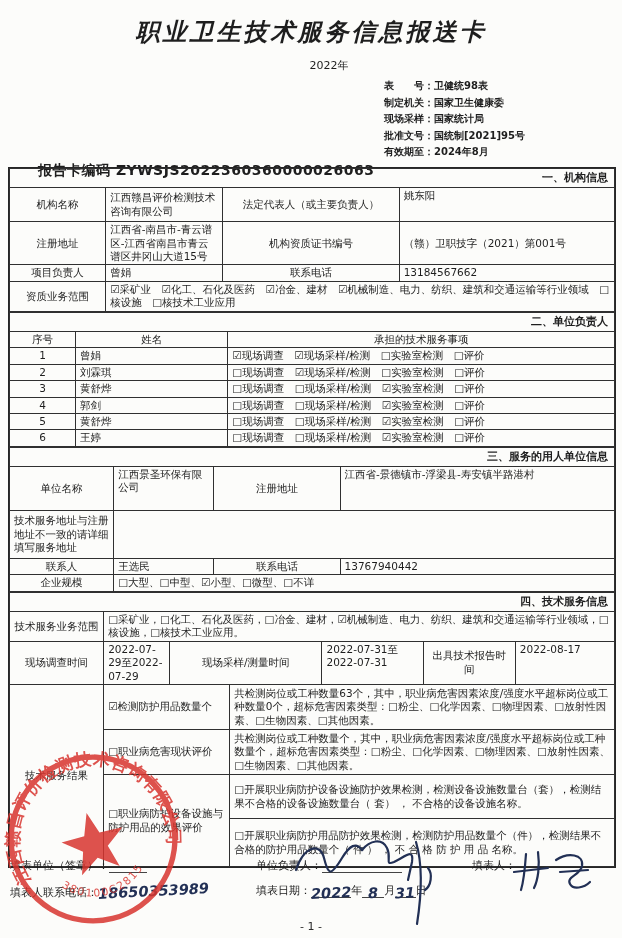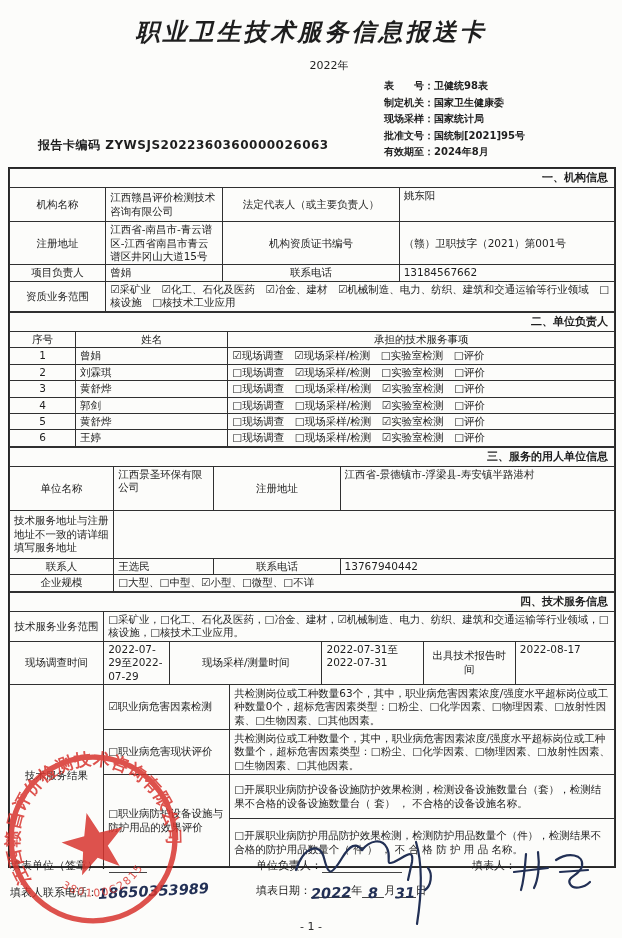--- a/index.html
+++ b/index.html
@@ -19,22 +19,22 @@
   .doc-year{
     position:absolute;top:58px;left:0;width:100%;
     text-align:center;font-size:11px;padding-left:18px;
   }
   .meta{
     position:absolute;top:78px;left:384px;width:232px;
     font-size:10px;font-weight:bold;line-height:16.5px;
   }
   .meta-row{white-space:nowrap;}
   .code-line{
-    position:absolute;top:137px;left:38px;
-    font-size:12px;font-weight:bold;letter-spacing:0.5px;
+    position:absolute;top:162px;left:38px;
+    font-size:14px;font-weight:bold;letter-spacing:0.5px;
   }
   
   .sheet{
     position:absolute;top:167px;left:8px;width:606px;
     border:1.5px solid #262626;
   }
   table{
     border-collapse:collapse;table-layout:fixed;width:100%;
     font-size:10.5px;
   }
@@ -237,21 +237,21 @@
       <tr class="h40">
         <td class="lab">现场调查时间</td>
         <td class="val">2022-07-29至2022-07-29</td>
         <td class="lab" colspan="2">现场采样/测量时间</td>
         <td class="val" style="vertical-align:top">2022-07-31至2022-07-31</td>
         <td class="lab">出具技术报告时间</td>
         <td class="val" style="vertical-align:top">2022-08-17</td>
       </tr>
       <tr class="h47">
         <td class="lab" rowspan="4">技术服务结果</td>
-        <td class="val" colspan="2">☑职业病危害因素检测</td>
+        <td class="val" colspan="2">☑检测防护用品数量个</td>
         <td class="val" colspan="4">共检测岗位或工种数量63个，其中，职业病危害因素浓度/强度水平超标岗位或工种数量0个，超标危害因素类型：□粉尘、□化学因素、□物理因素、□放射性因素、□生物因素、□其他因素。</td>
       </tr>
       <tr class="h47">
         <td class="val" colspan="2">□职业病危害现状评价</td>
         <td class="val" colspan="4">共检测岗位或工种数量个，其中，职业病危害因素浓度/强度水平超标岗位或工种数量个，超标危害因素类型：□粉尘、□化学因素、□物理因素、□放射性因素、□生物因素、□其他因素。</td>
       </tr>
       <tr class="h46">
         <td class="val" colspan="2" rowspan="2">□职业病防护设备设施与防护用品的效果评价</td>
         <td class="val" colspan="4">□开展职业病防护设备设施防护效果检测，检测设备设施数量台（套），检测结果不合格的设备设施数量台（ 套） ， 不合格的设备设施名称。</td>
       </tr>

